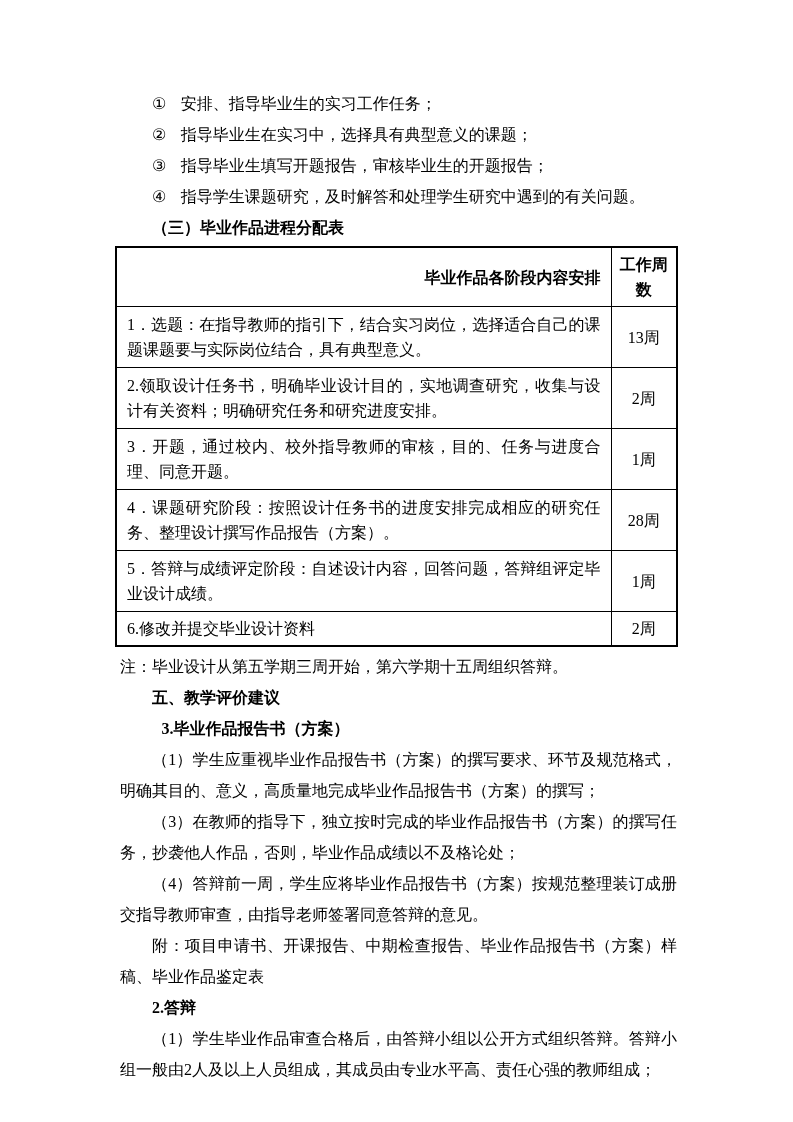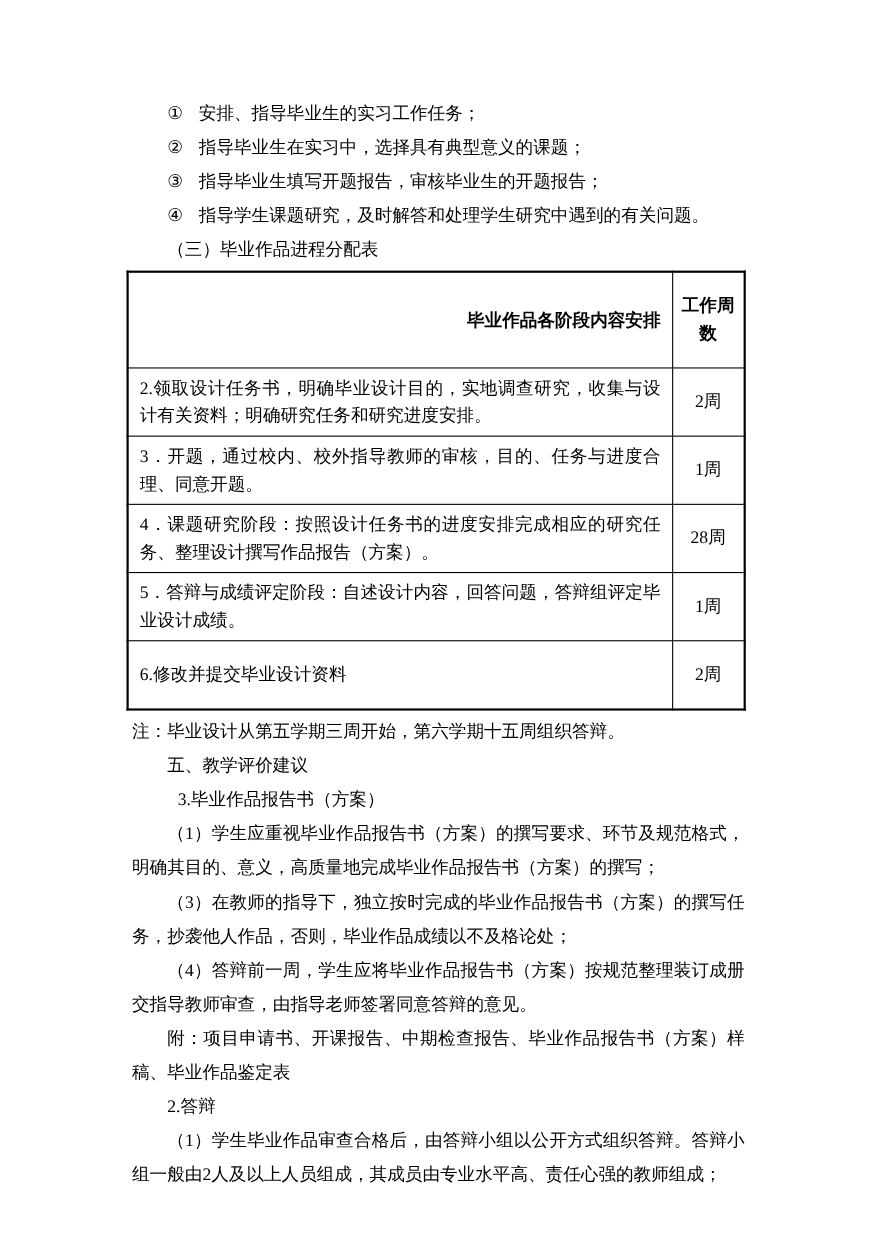--- a/index.html
+++ b/index.html
@@ -12,21 +12,21 @@
     background: #ffffff;
     color: #000000;
     font-family: "Liberation Serif", "DejaVu Serif", serif;
     font-size: 16px;
     padding: 88px 116px 0 120px;
     overflow: hidden;
     border-radius: 11px;
   }
   .intro-item { line-height: 31px; padding-left: 2em; }
   .intro-marker { margin-right: 0.9em; }
-  .heading { font-weight: normal; line-height: 31px; }
+  .heading { font-weight: bold; line-height: 31px; }
   .indent-2 { text-indent: 2em; }
   .indent-26 { text-indent: 2.6em; }
   .para { line-height: 31px; text-indent: 2em; text-align: justify; }
   table.schedule {
     width: 563px;
     margin: 3px 0 4px -5px;
     border-collapse: collapse;
     border: 2px solid #000;
     table-layout: fixed;
   }
@@ -34,21 +34,21 @@
     border: 1px solid #000;
     line-height: 25px;
     padding: 5px 10px;
     vertical-align: middle;
     text-align: justify;
   }
   table.schedule th { font-weight: bold; text-align: right; padding: 3px 10px; }
   table.schedule th.weeks, table.schedule td.weeks {
     width: 66px;
     text-align: center;
-    padding: 18px 2px;
+    padding: 4px 2px;
   }
   table.schedule td.total-label {
     font-weight: bold;
     text-align: center;
     padding: 2px 10px;
   }
   table.schedule td.single { padding: 2px 10px; }
   .note { line-height: 31px; }
 </style>
 </head>
@@ -69,20 +69,24 @@
     <span class="intro-marker">④</span><span>指导学生课题研究，及时解答和处理学生研究中遇到的有关问题。</span>
   </div>
 
   <div class="heading indent-2">（三）毕业作品进程分配表</div>
 
   <table class="schedule">
     <tbody>
         <tr>
       <th>毕业作品各阶段内容安排</th>
       <th class="weeks">工作周数</th>
+    </tr>
+    <tr>
+      <td>1．选题：在指导教师的指引下，结合实习岗位，选择适合自己的课题课题要与实际岗位结合，具有典型意义。</td>
+      <td class="weeks">13周</td>
     </tr>
     <tr>
       <td>2.领取设计任务书，明确毕业设计目的，实地调查研究，收集与设计有关资料；明确研究任务和研究进度安排。</td>
       <td class="weeks">2周</td>
     </tr>
     <tr>
       <td>3．开题，通过校内、校外指导教师的审核，目的、任务与进度合理、同意开题。</td>
       <td class="weeks">1周</td>
     </tr>
     <tr>

